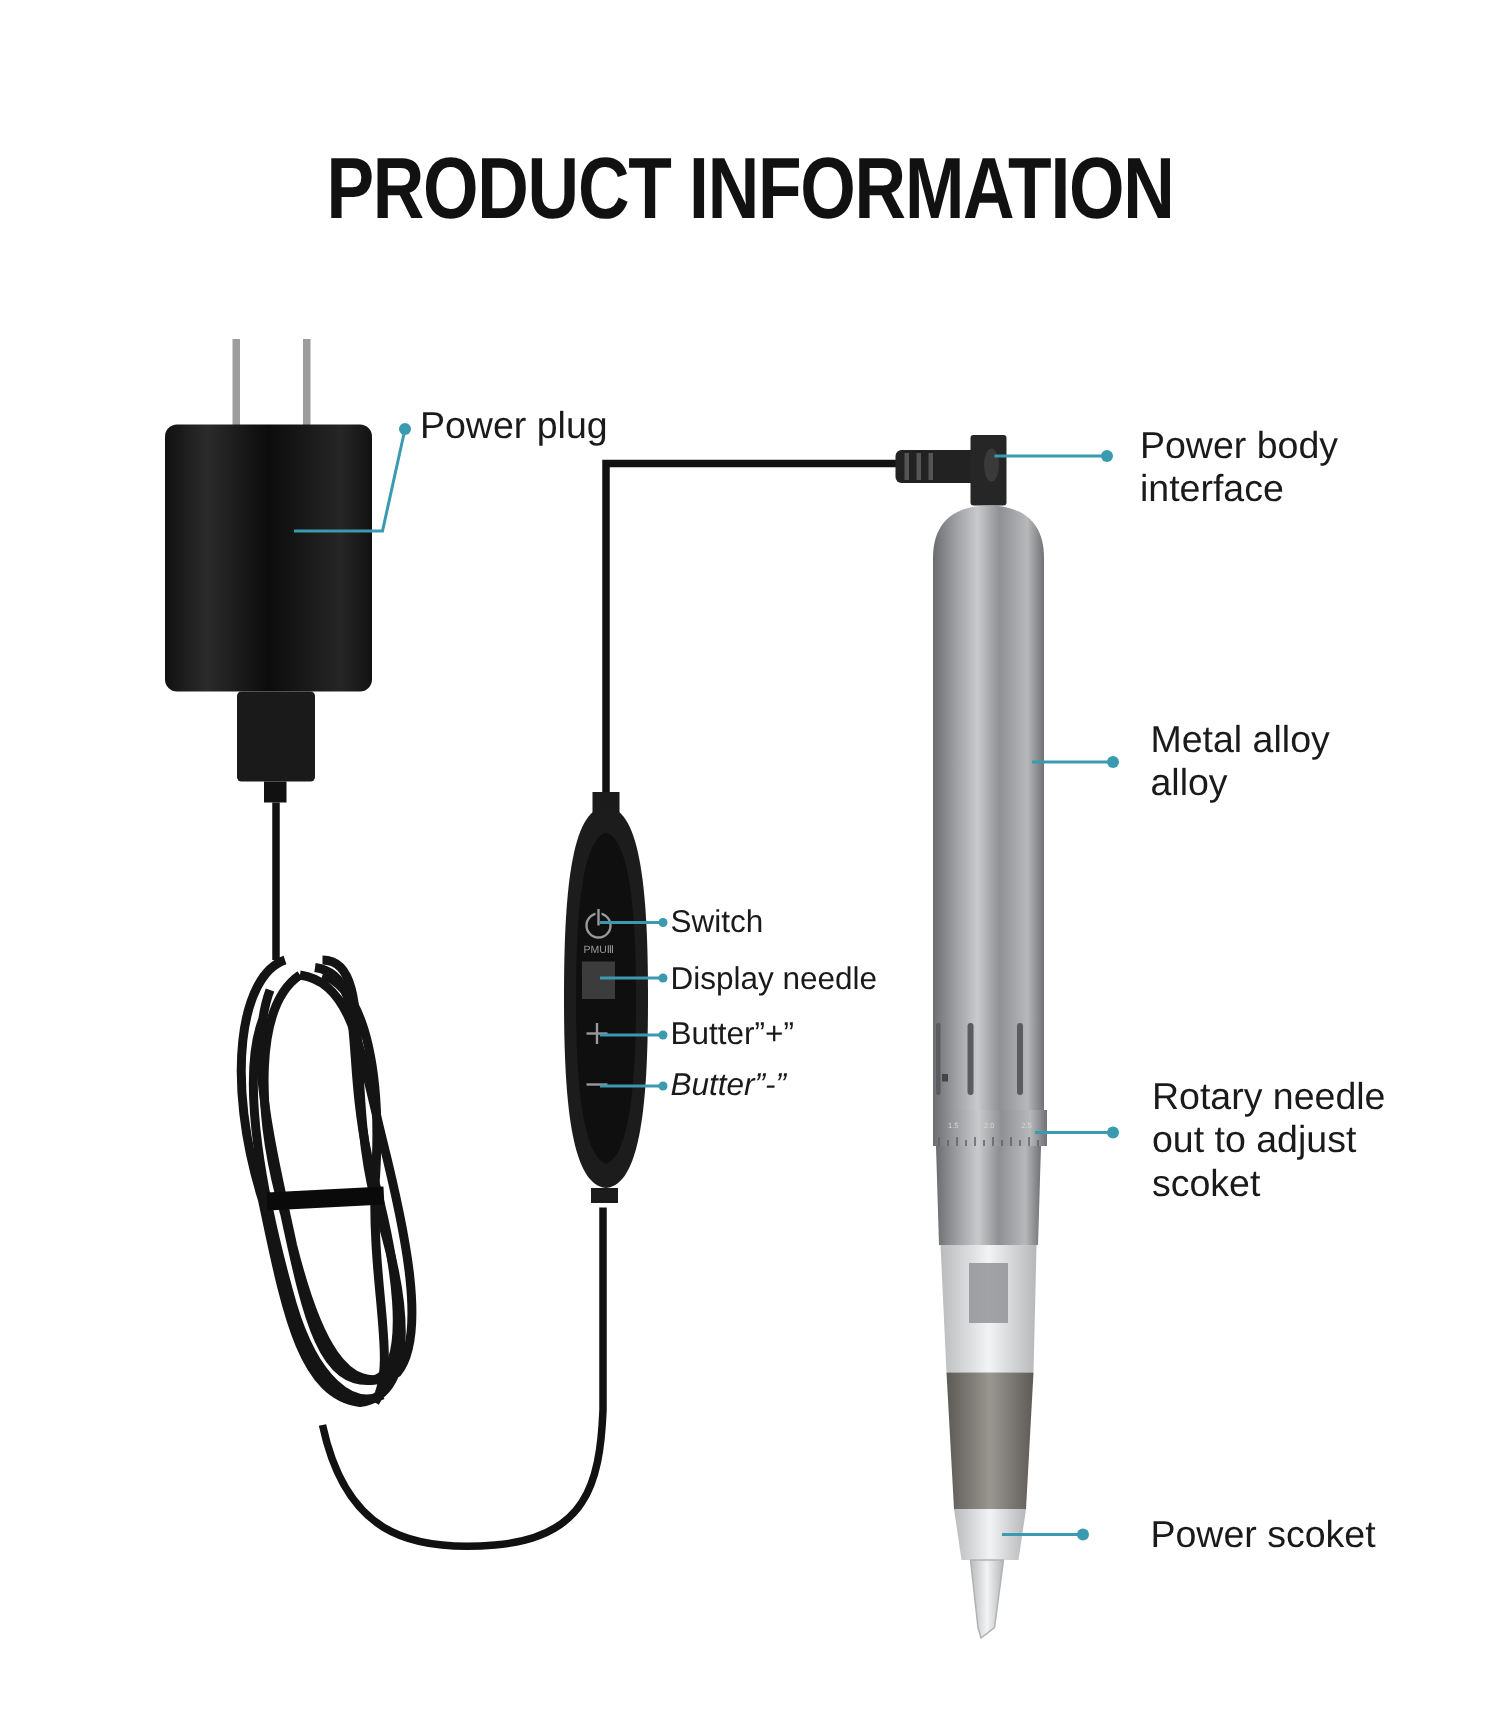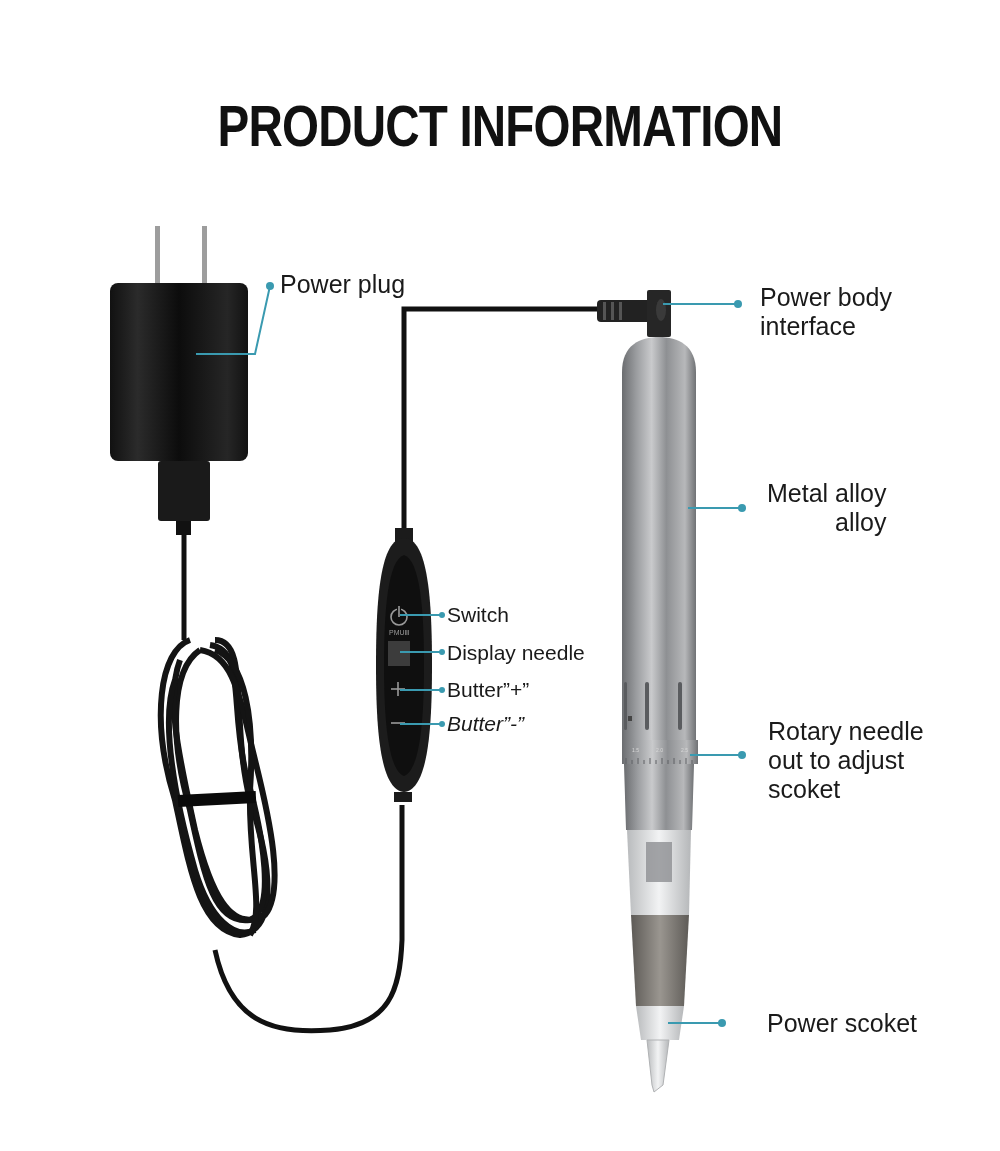--- a/index.html
+++ b/index.html
@@ -157,21 +157,21 @@
   </g>
 </svg>
 
 <div class="label" style="left:280px; top:270px;">Power plug</div>
 
 <div class="label" style="left:760px; top:283px;">
   <div>Power body</div>
   <div>interface</div>
 </div>
 
-<div class="label" style="left:767px; top:479px;text-align:right;">
+<div class="label" style="left:767px; top:479px;">
   <div>Metal alloy</div>
   <div>alloy</div>
 </div>
 
 <div class="label" style="left:768px; top:717px;">
   <div>Rotary needle</div>
   <div>out to adjust</div>
   <div>scoket</div>
 </div>
 

